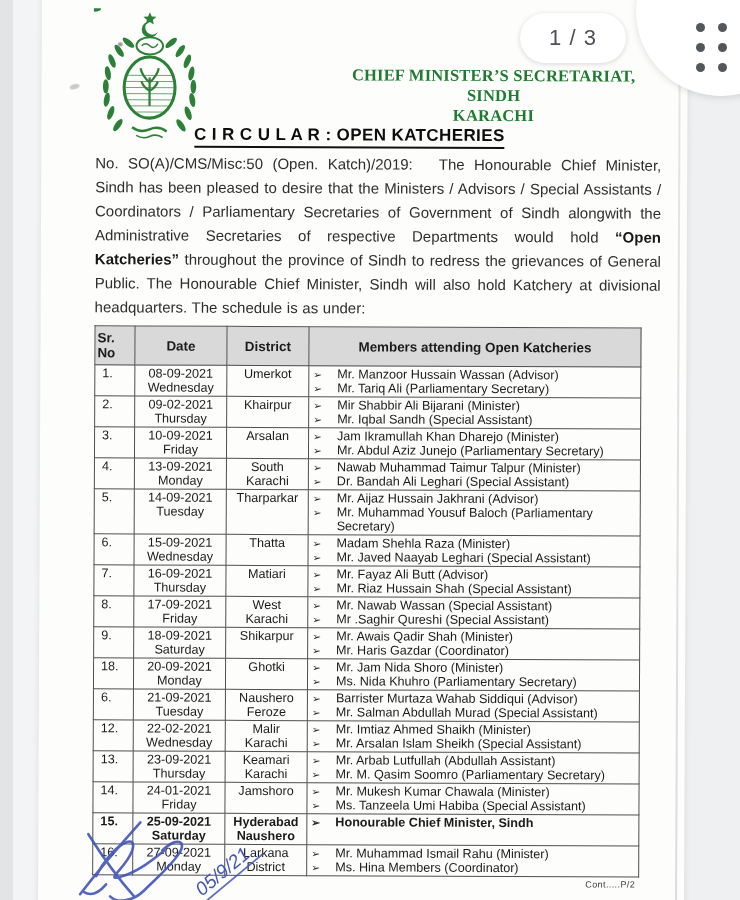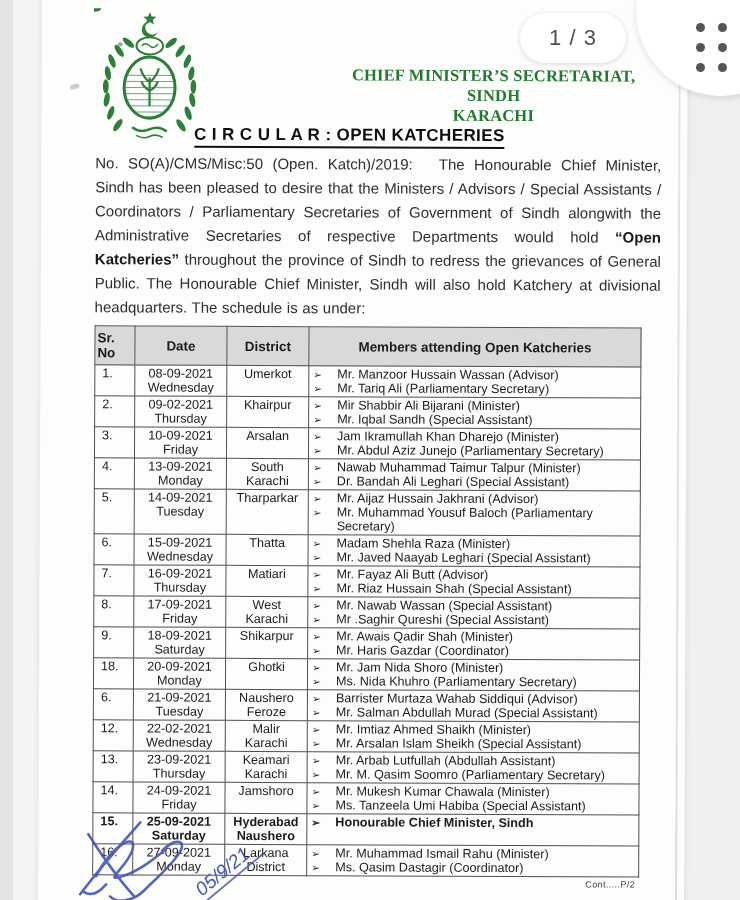--- a/index.html
+++ b/index.html
@@ -293,21 +293,21 @@
               </td>
               <td class="district">Keamari Karachi</td>
               <td>
                 <div class="member"><span class="arrow">➢</span><span>Mr. Arbab Lutfullah (Abdullah Assistant)</span></div>
                 <div class="member"><span class="arrow">➢</span><span>Mr. M. Qasim Soomro (Parliamentary Secretary)</span></div>
               </td>
             </tr>
             <tr>
               <td class="sr">14.</td>
               <td class="date">
-                <div>24-09-2021</div>
+                <div>24-01-2021</div>
                 <div>Friday</div>
               </td>
               <td class="district">Jamshoro</td>
               <td>
                 <div class="member"><span class="arrow">➢</span><span>Mr. Mukesh Kumar Chawala (Minister)</span></div>
                 <div class="member"><span class="arrow">➢</span><span>Ms. Tanzeela Umi Habiba (Special Assistant)</span></div>
               </td>
             </tr>
             <tr class="row-bold">
               <td class="sr">15.</td>
@@ -322,21 +322,21 @@
             </tr>
             <tr>
               <td class="sr">16.</td>
               <td class="date">
                 <div>27-09-2021</div>
                 <div>Monday</div>
               </td>
               <td class="district">Larkana District</td>
               <td>
                 <div class="member"><span class="arrow">➢</span><span>Mr. Muhammad Ismail Rahu (Minister)</span></div>
-                <div class="member"><span class="arrow">➢</span><span>Ms. Qasim Dastagir (Coordinator)</span></div>
+                <div class="member"><span class="arrow">➢</span><span>Ms. Hina Members (Coordinator)</span></div>
               </td>
             </tr>
           </tbody>
       </table>
 
       <div class="cont-line">Cont.....P/2</div>
 
       <svg class="signature" viewBox="0 0 260 92">
         <g fill="none" stroke="#4255b8" stroke-width="2.6" stroke-linecap="round" opacity="0.9">
           <path d="M14 78 C 34 52 58 24 74 6"></path>

